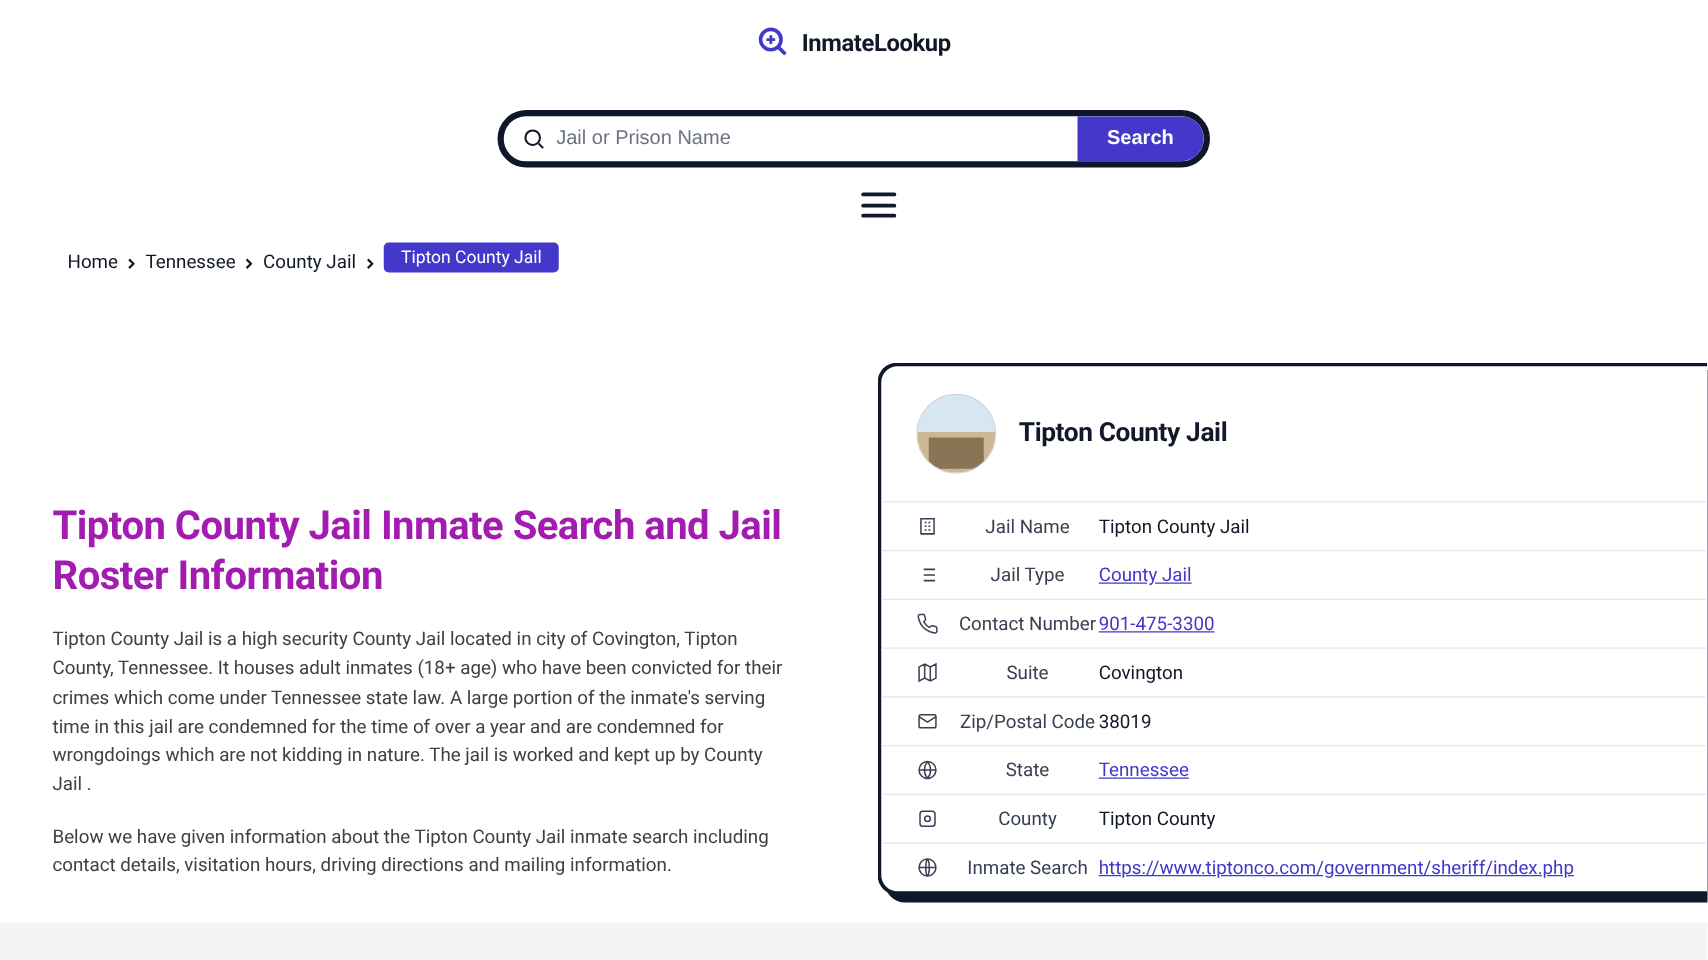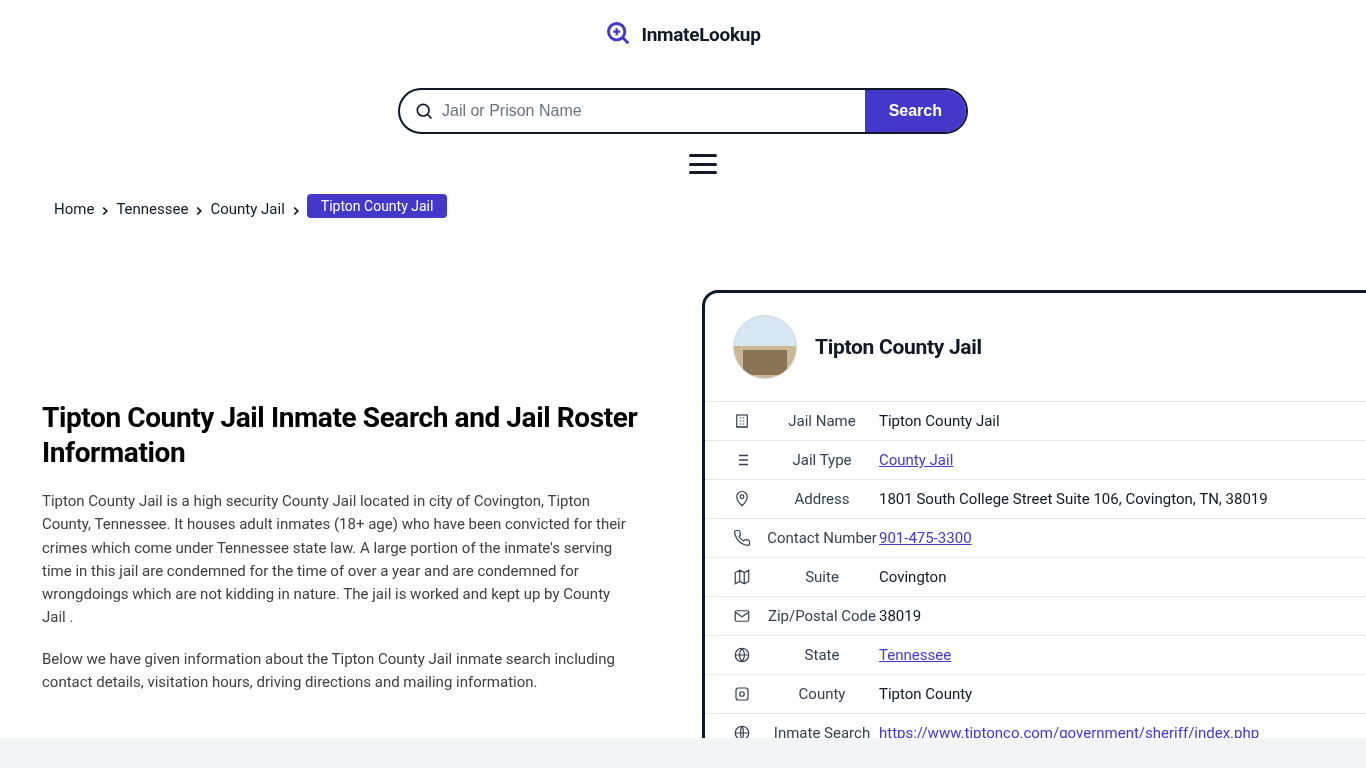--- a/index.html
+++ b/index.html
@@ -33,21 +33,21 @@
       color: #4338ca;
     }
     .header-spacer { flex: 1; }
     .search-wrap {
       display: flex;
       align-items: center;
       width: 570px;
       height: 46px;
       border-radius: 23px;
       overflow: hidden;
-      border: 2px solid #0f172a;
+      border: 5px solid #0f172a;
     }
     .search-icon {
       width: 20px;
       height: 20px;
       margin: 0 8px 0 14px;
       color: #111827;
       flex-shrink: 0;
     }
     .search-input {
       flex: 1;
@@ -103,23 +103,23 @@
     }
     .main {
       display: flex;
       padding: 0 0 0 42px;
     }
     .left-col {
       width: 600px;
       padding-top: 170px;
     }
     .page-title {
-      font-size: 28px;
+      font-size: 32px;
       font-weight: 700;
-      color: #000000;
+      color: #a21caf;
       line-height: 1.25;
       letter-spacing: -0.4px;
       margin-bottom: 20px;
     }
     .para {
       font-size: 15px;
       line-height: 1.55;
       color: #404040;
       margin-bottom: 18px;
       max-width: 590px;
@@ -276,28 +276,20 @@
           </div>
           <div class="row">
             <span class="row-icon"><svg viewBox="0 0 24 24" fill="none" stroke="currentColor" stroke-width="1.8">
                 <path d="M8 6h12M8 12h12M8 18h12M4 6h.01M4 12h.01M4 18h.01"></path>
               </svg></span>
             <span class="row-label">Jail Type</span>
             <span class="row-value link">County Jail</span>
           </div>
           <div class="row">
             <span class="row-icon"><svg viewBox="0 0 24 24" fill="none" stroke="currentColor" stroke-width="1.6">
-                <path d="M12 21s7-6.5 7-12a7 7 0 10-14 0c0 5.5 7 12 7 12z"></path>
-                <circle cx="12" cy="9" r="2.5"></circle>
-              </svg></span>
-            <span class="row-label">Address</span>
-            <span class="row-value">1801 South College Street Suite 106, Covington, TN, 38019</span>
-          </div>
-          <div class="row">
-            <span class="row-icon"><svg viewBox="0 0 24 24" fill="none" stroke="currentColor" stroke-width="1.6">
                 <path d="M22 16.92v3a2 2 0 01-2.18 2 19.8 19.8 0 01-8.63-3.07 19.5 19.5 0 01-6-6A19.8 19.8 0 012.12 4.18 2 2 0 014.11 2h3a2 2 0 012 1.72c.13.96.37 1.9.72 2.78a2 2 0 01-.45 2.11L8.09 9.91a16 16 0 006 6l1.3-1.3a2 2 0 012.11-.45c.88.35 1.82.59 2.78.72A2 2 0 0122 16.92z"></path>
               </svg></span>
             <span class="row-label">Contact Number</span>
             <span class="row-value link">901-475-3300</span>
           </div>
           <div class="row">
             <span class="row-icon"><svg viewBox="0 0 24 24" fill="none" stroke="currentColor" stroke-width="1.6">
                 <path d="M9 3L3 6v15l6-3 6 3 6-3V3l-6 3-6-3zM9 3v15M15 6v15"></path>
               </svg></span>
             <span class="row-label">Suite</span>

